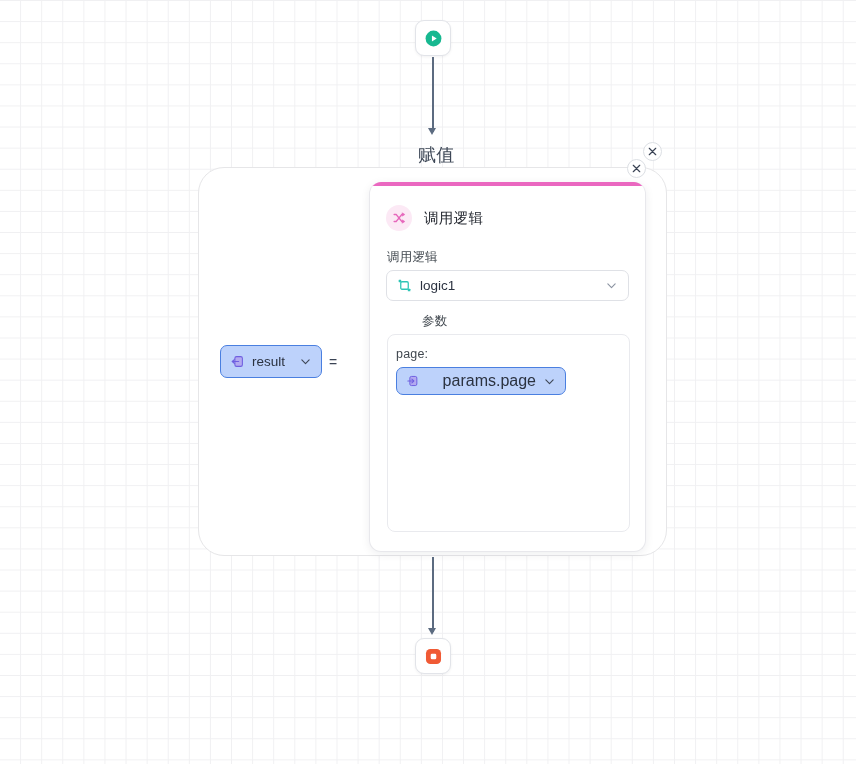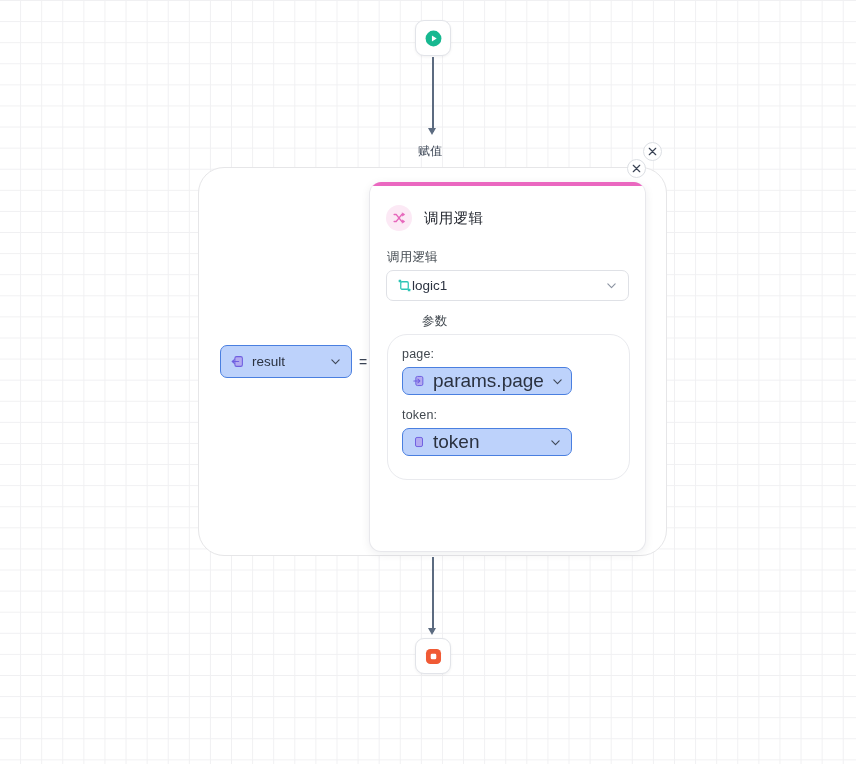--- a/index.html
+++ b/index.html
@@ -55,21 +55,21 @@
     border-right: 4.5px solid transparent;
     border-top: 7px solid #5c6b80;
   }
   #edge1-line  { left: 432px; top: 57px;  height: 75px; }
   #edge1-arrow { left: 428px; top: 128px; }
   #edge2-line  { left: 432px; top: 557px; height: 75px; }
   #edge2-arrow { left: 428px; top: 628px; }
 
   .edge-label {
     position: absolute;
-    font-size: 12px;
+    font-size: 18px;
     color: #3d4756;
     white-space: nowrap;
     letter-spacing: 0.3px;
   }
   #edge1-label { left: 418px; top: 143px; }
 
   
   #group-container {
     position: absolute;
     left: 198px;
@@ -121,21 +121,21 @@
     height: 33px;
     box-sizing: border-box;
     cursor: pointer;
   }
   .var-select .vs-label {
     font-size: 13.5px;
     color: #2b3240;
     flex: 1;
     white-space: nowrap;
   }
-  #result-select { width: 132px; align-items: center; }
+  #result-select { width: 102px; align-items: center; }
   .eq-sign {
     font-size: 14px;
     color: #3a4354;
     font-weight: 500;
   }
 
   
   #logic-card {
     position: absolute;
     left: 369px;
@@ -195,55 +195,56 @@
     position: absolute;
     left: 16px;
     top: 88px;
     width: 243px;
     height: 31px;
     background: #ffffff;
     border: 1px solid #dfe1e6;
     border-radius: 7px;
     display: flex;
     align-items: center;
+    gap: 8px;
     padding: 0 10px;
     box-sizing: border-box;
     cursor: pointer;
   }
   #logic-select .ls-label {
     font-size: 13.5px;
     color: #2b3240;
     flex: 1;
   }
 
   #params-box {
     position: absolute;
     left: 17px;
     top: 152px;
     width: 243px;
-    height: 146px;
+    height: 198px;
     border: 1px solid #e9eaee;
-    border-radius: 20px;
-    box-sizing: border-box;
-    background: #ffffff;
-    padding: 12px 14px;
+    border-radius: 8px;
+    box-sizing: border-box;
+    background: #ffffff;
+    padding: 12px 8px;
   }
   .param-item { margin-bottom: 13px; }
   .param-item:last-child { margin-bottom: 0; }
   .param-key {
     font-size: 12.5px;
     color: #41484f;
     margin-bottom: 6px;
     letter-spacing: 0.2px;
   }
   .param-select {
     width: 170px;
     height: 28px;
   }
-  .param-select .vs-label { font-size: 19px; }
+  .param-select .vs-label { font-size: 16px; text-align: right; }
 
   .chev {
     width: 13px;
     height: 13px;
     flex: 0 0 auto;
     display: block;
   }
   .ic { display: block; flex: 0 0 auto; }
 </style>
 </head>
@@ -332,32 +333,20 @@
             <path d="M8.4 7.4 L11.2 10 L8.4 12.6" fill="none" stroke="#6f5fe0" stroke-width="1.5" stroke-linecap="round" stroke-linejoin="round"></path>
           </svg>
           <span class="vs-label">params.page</span>
           <svg class="chev" viewBox="0 0 16 16">
             <path d="M3.5 6 L8 10.5 L12.5 6" fill="none" stroke="#3f4857" stroke-width="1.4" stroke-linecap="round" stroke-linejoin="round"></path>
           </svg>
         </div>
       </div>
 
 
-      <div class="param-item">
-        <div class="param-key">token:</div>
-        <div class="var-select param-select">
-          <svg width="14" height="14" viewBox="0 0 20 20" class="ic">
-            <rect x="5" y="3.5" width="10" height="13" rx="2.2" fill="#b3aaf0" stroke="#6f5fe0" stroke-width="1.4"></rect>
-          </svg>
-          <span class="vs-label">token</span>
-          <svg class="chev" viewBox="0 0 16 16">
-            <path d="M3.5 6 L8 10.5 L12.5 6" fill="none" stroke="#3f4857" stroke-width="1.4" stroke-linecap="round" stroke-linejoin="round"></path>
-          </svg>
-        </div>
-      </div>
 
     </div>
   </div>
 
   <div class="edge-line" id="edge2-line"></div>
   <div class="edge-arrow" id="edge2-arrow"></div>
 
   <div class="node-box" id="end-node">
     <svg width="19" height="19" viewBox="0 0 24 24" class="ic">
       <rect x="2.5" y="2.5" width="19" height="19" rx="5.5" fill="#f05a35"></rect>

